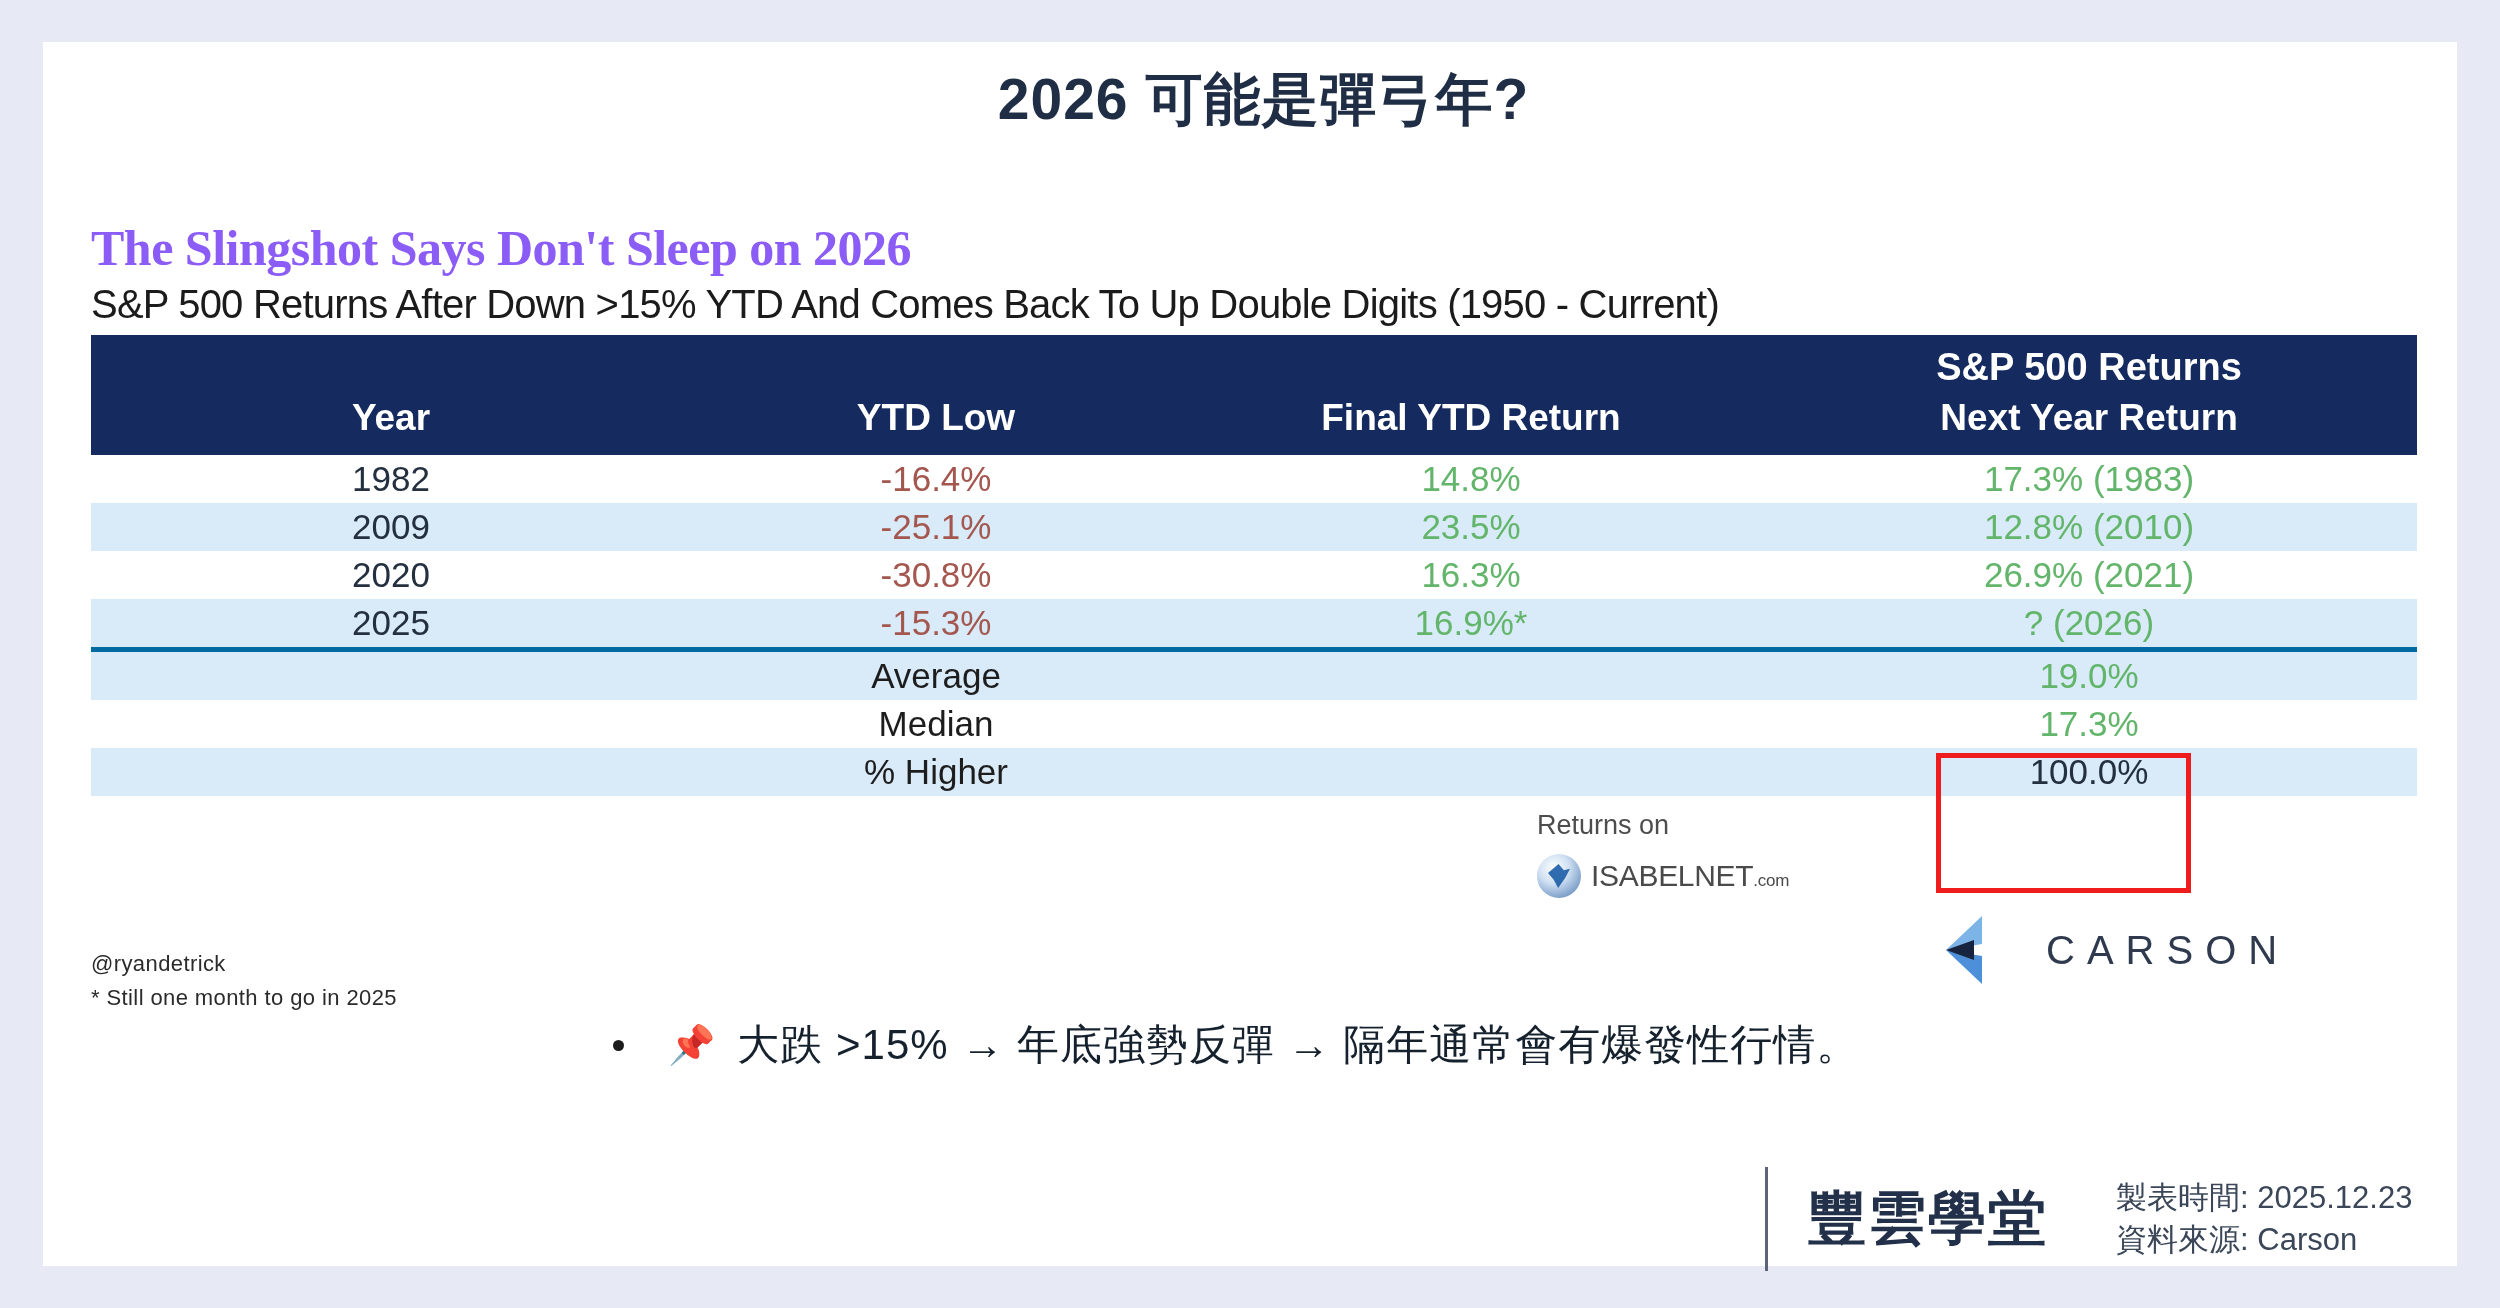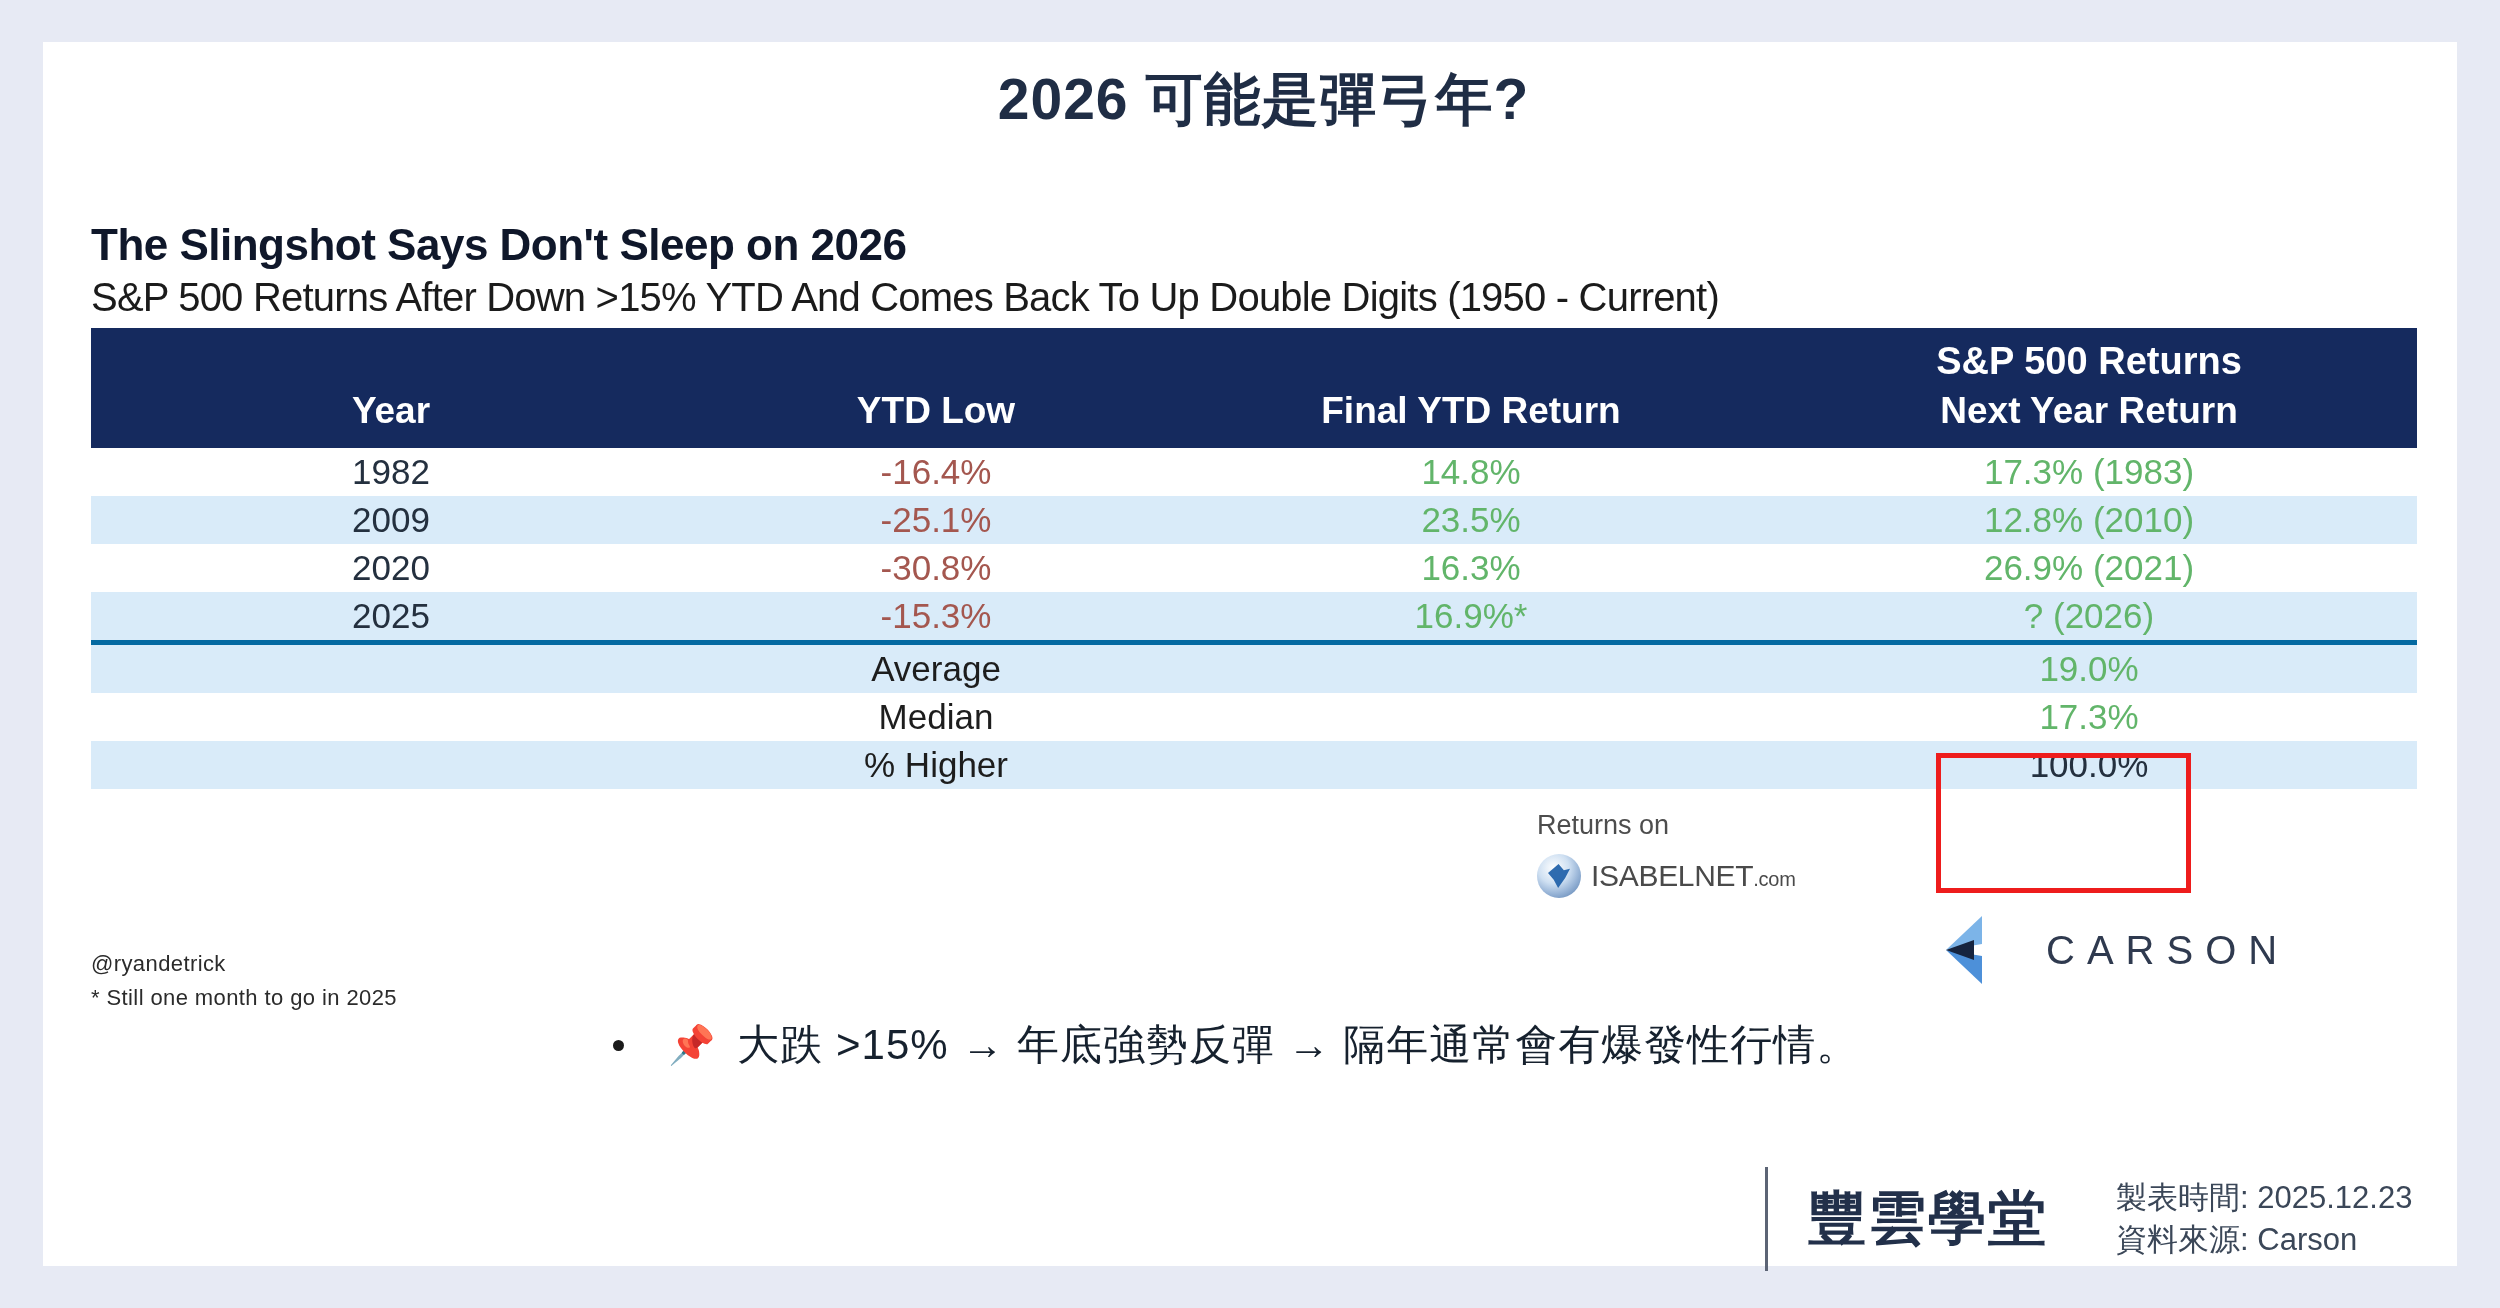--- a/index.html
+++ b/index.html
@@ -45,26 +45,27 @@
 
   
   .chart-block {
     position: absolute;
     left: 48px;
     top: 180px;
     width: 2326px;
   }
 
   .chart-headline {
-    font-size: 44px;
-    font-weight: bold;
-    color: #0f172a;
+    font-size: 50px;
+    font-weight: bold;
+    color: #8b5cf6;
     letter-spacing: -0.5px;
     line-height: 1.05;
     white-space: nowrap;
+    font-family: Liberation Serif, serif;
   }
 
   .chart-subhead {
     margin-top: 8px;
     font-size: 40px;
     font-weight: normal;
     color: #1b1b1b;
     letter-spacing: -0.8px;
     line-height: 1.05;
     white-space: nowrap;
@@ -166,21 +167,21 @@
     background: #1e5fa8;
     clip-path: polygon(0% 38%, 48% 0%, 72% 26%, 100% 20%, 78% 58%, 46% 100%, 26% 66%);
     opacity: 0.92;
   }
   .isabel-text {
     font-size: 30px;
     color: #4a4a4a;
     letter-spacing: -0.3px;
     white-space: nowrap;
   }
-  .isabel-text .dotcom { font-size: 20px; margin-top: 44px; }
+  .isabel-text .dotcom { font-size: 17px; margin-top: 44px; }
 
   
   .srcblock {
     position: absolute;
     left: 48px;
     top: 905px;
     line-height: 1.55;
   }
   .srcblock div {
     font-size: 22px;

